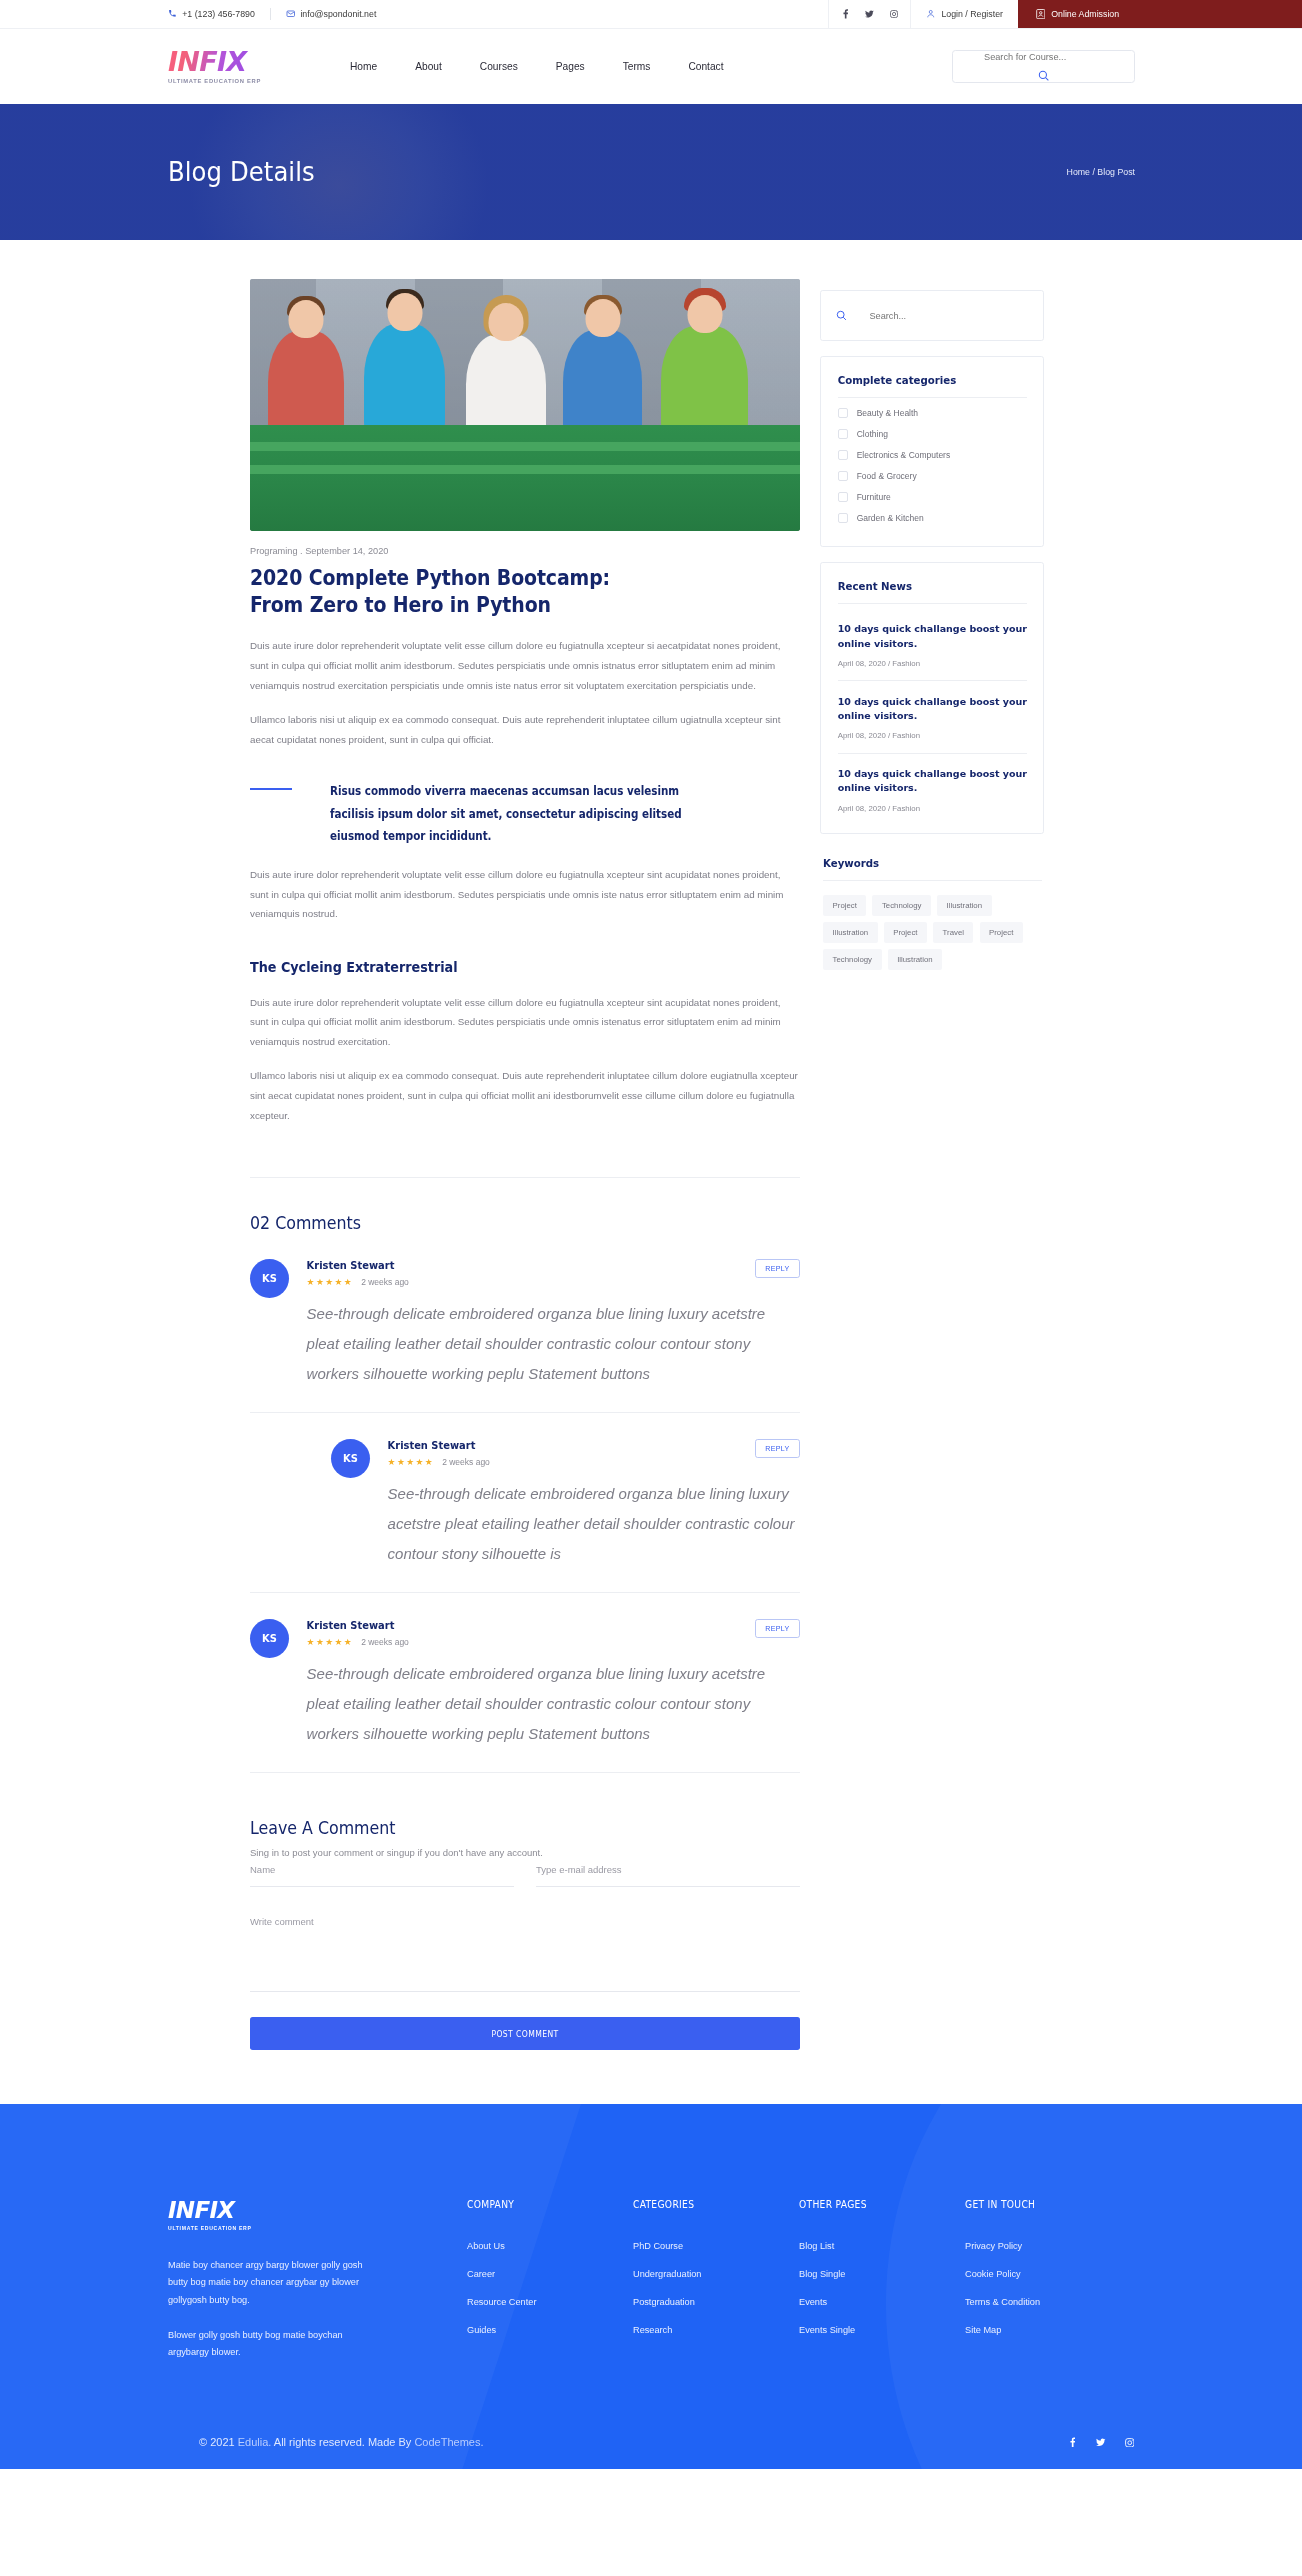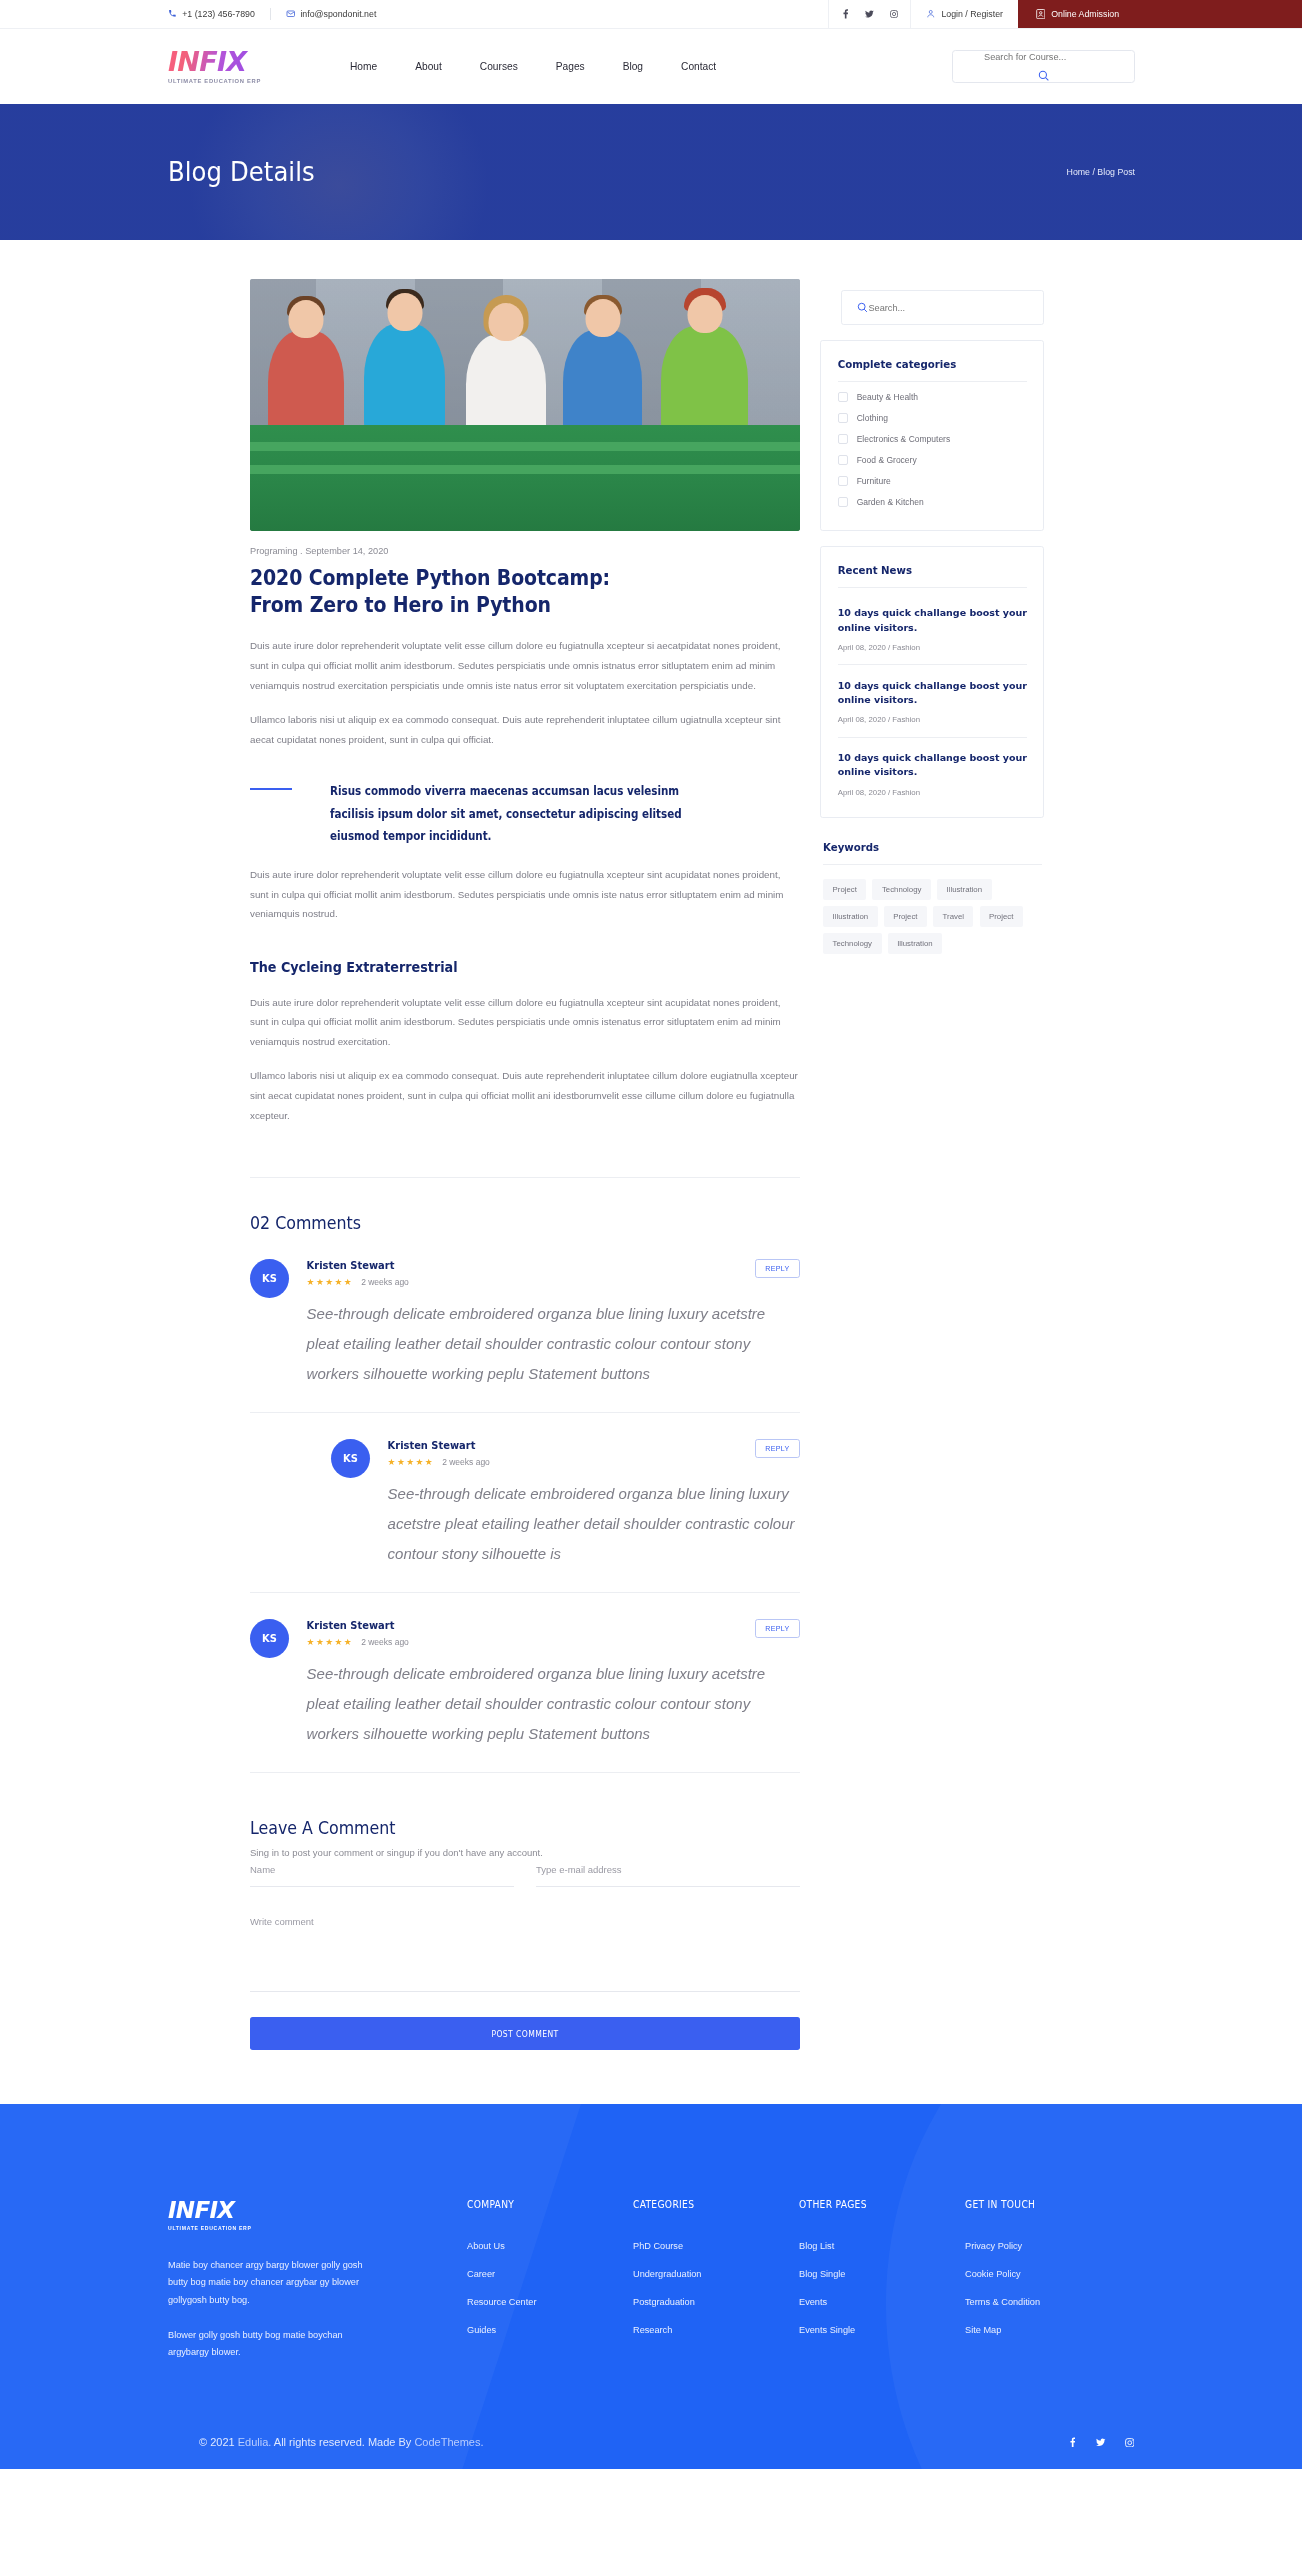--- a/index.html
+++ b/index.html
@@ -323,21 +323,21 @@
     cursor: pointer;
     font-family: "DejaVu Sans Condensed", "Liberation Sans", sans-serif;
   }
 
   
   .sb-card {
     border: 0.7px solid #e9ecf2;
     border-radius: 2.7px;
     background: #fff;
   }
-  .sb-search { height: 35px; display: flex; align-items: center; gap: 0; padding: 0 15px; margin-left: 21px; }
+  .sb-search { height: 51px; display: flex; align-items: center; gap: 22px; padding: 0 15px; }
   .sb-search input {
     border: 0; outline: 0; flex: 1; font-size: 9.2px; color: #6e6e78;
     font-family: "Liberation Sans", sans-serif; background: transparent;
   }
   .sb-search .ico { color: #3a5ff0; display: flex; }
   .sb-box { margin-top: 15px; padding: 17.6px 16.3px 17.6px 16.3px; }
   .sb-title {
     font-size: 10.2px; font-weight: 700; color: #15266b;
     font-family: "DejaVu Sans", sans-serif;
   }
@@ -479,21 +479,21 @@
 <div class="navbar">
   <a class="logo-wrap">
     <div class="logo-mark">INFIX</div>
     <div class="logo-sub">ULTIMATE EDUCATION ERP</div>
   </a>
   <nav class="nav-links">
     <a>Home</a>
     <a>About</a>
     <a>Courses</a>
     <a>Pages</a>
-    <a>Blog</a>
+    <a>Terms</a>
     <a>Contact</a>
   </nav>
   <div class="nav-search">
     <input placeholder="Search for Course..." style="">
     <span class="sbtn">
       <svg width="11.5" height="11.5" viewBox="0 0 20 20" fill="none" stroke="#3a5ff0" stroke-width="1.8">
           <circle cx="8.5" cy="8.5" r="6.2"></circle>
           <path d="M13.2 13.2L18 18"></path>
         </svg>
     </span>

